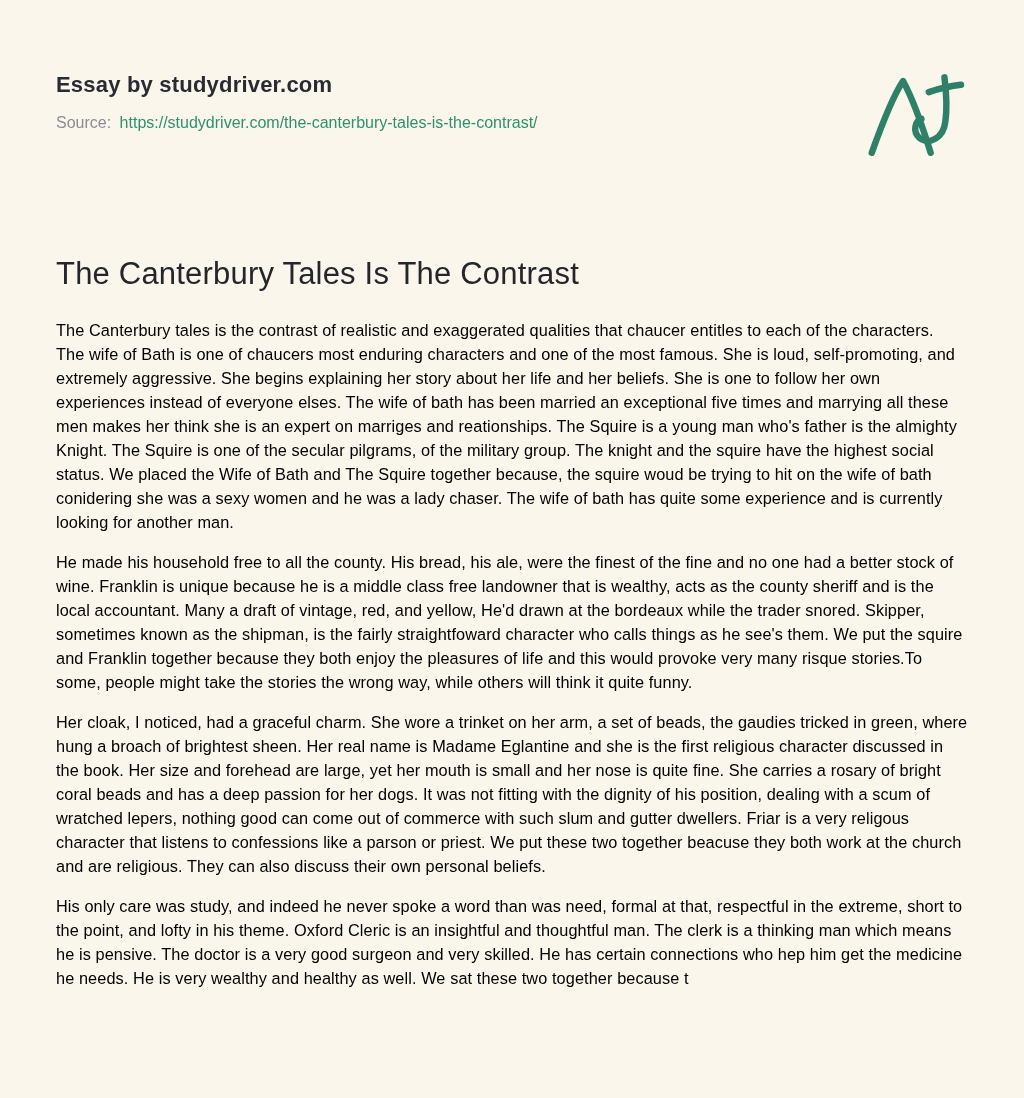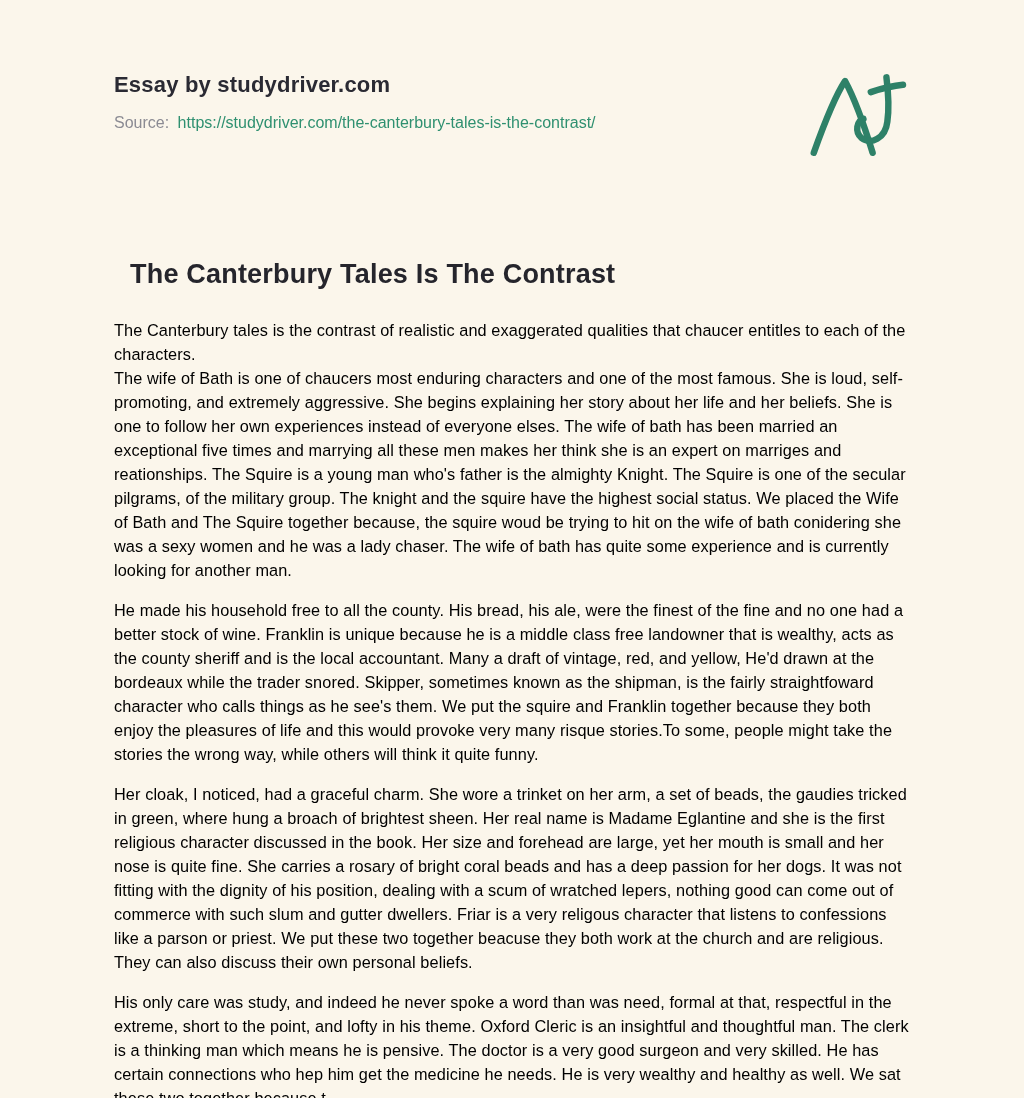--- a/index.html
+++ b/index.html
@@ -8,21 +8,21 @@
     background: #fbf6eb;
     font-family: "Liberation Sans", sans-serif;
   }
   .page {
     position: relative;
     width: 1024px;
     height: 1098px;
     background: #fbf6eb;
     overflow: hidden;
     box-sizing: border-box;
-    padding: 0 114px;
+    padding: 0 56px;
   }
   .page-header {
     display: flex;
     justify-content: space-between;
     align-items: flex-start;
     padding-top: 72px;
   }
   .byline {
     margin: 0 0 16px 0;
     font-size: 22px;
@@ -45,24 +45,24 @@
     height: 92px;
     flex: 0 0 auto;
     margin-top: -2px;
   }
   .logo svg {
     width: 100%;
     height: 100%;
     display: block;
   }
   .essay-title {
-    margin: 94px 0 26px 16px;
-    font-size: 27px;
+    margin: 94px 0 26px 0;
+    font-size: 31px;
     line-height: 36px;
-    font-weight: 700;
+    font-weight: 400;
     color: #25252c;
     letter-spacing: 0.2px;
   }
   .para {
     margin: 0 0 16px 0;
     font-size: 16.3px;
     line-height: 24px;
     color: #000000;
     letter-spacing: 0.1px;
     white-space: pre-line;

